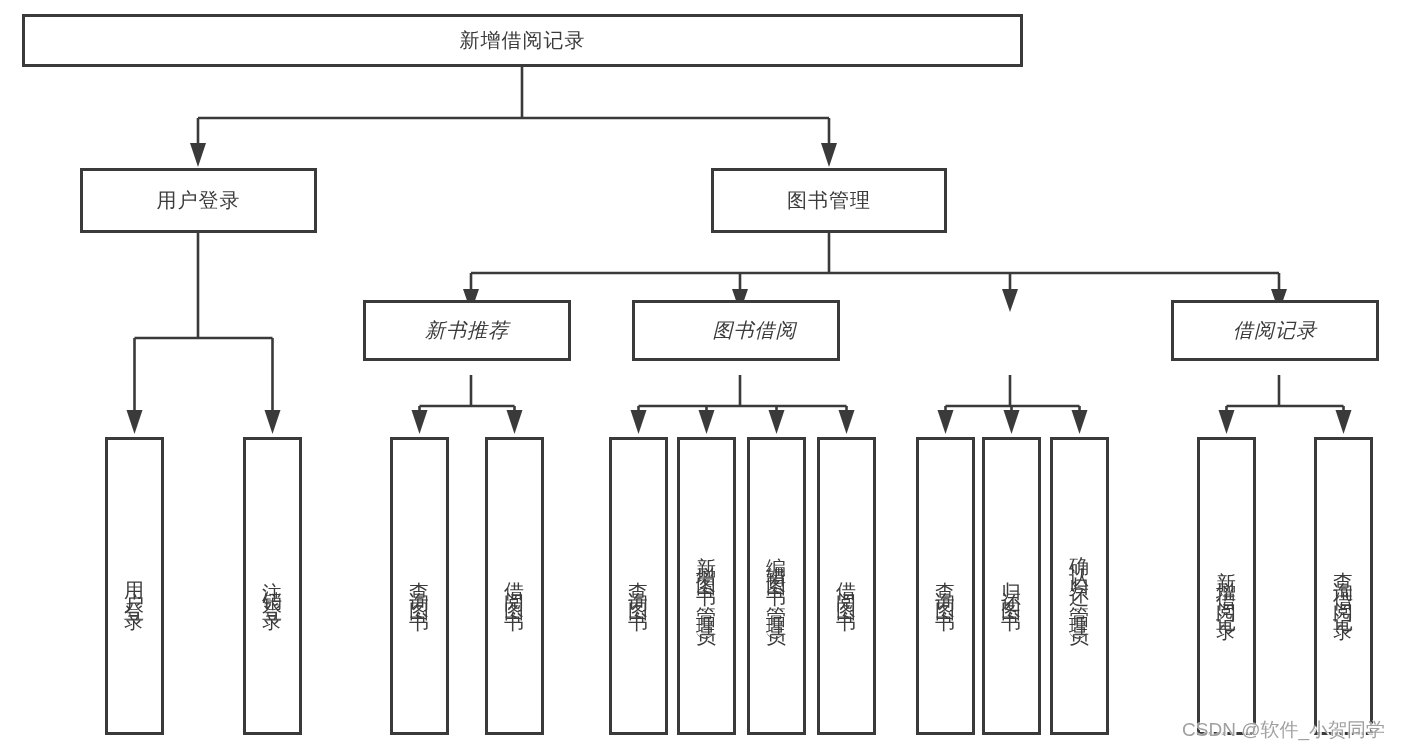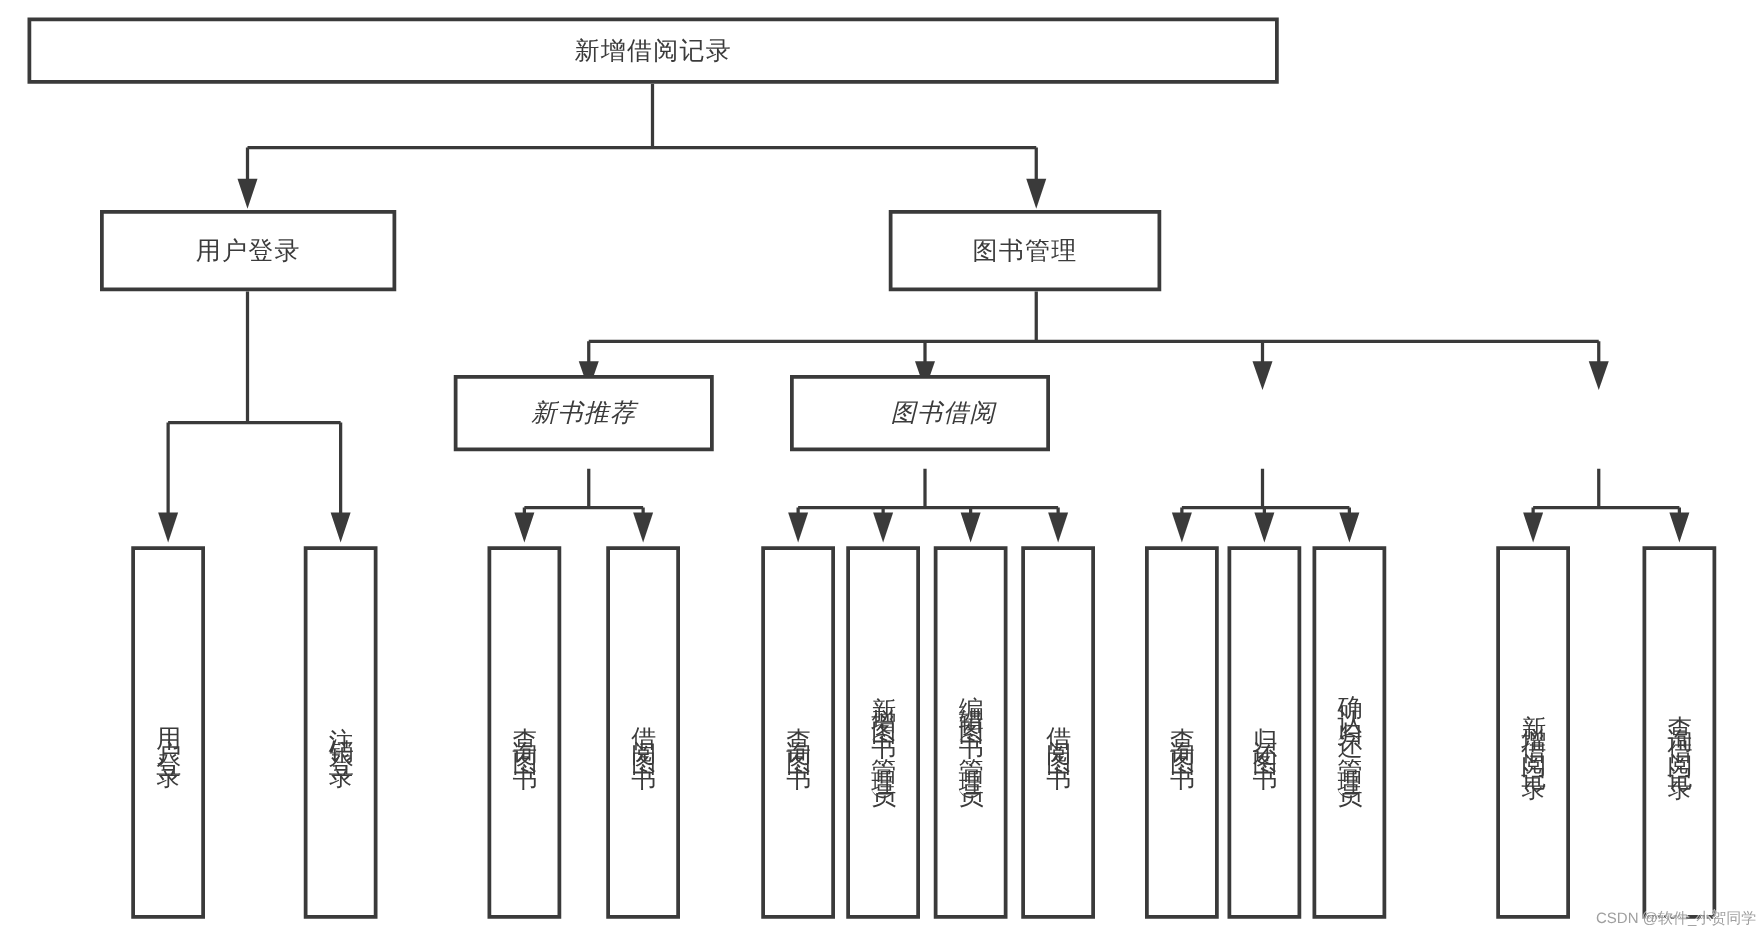--- a/index.html
+++ b/index.html
@@ -55,39 +55,39 @@
     writing-mode:vertical-rl;
     text-orientation:mixed;
     font-size:20px;
     line-height:1;
     letter-spacing:10px;
     white-space:nowrap;
   }
   
   .b-root{left:22px;top:14px;width:1001px;height:53px;}
   .b-user-login{left:80px;top:168px;width:237px;height:65px;}
-  .b-book-mgmt{left:711px;top:168px;width:218px;height:65px;}
+  .b-book-mgmt{left:711px;top:168px;width:236px;height:65px;}
   .b-l3{top:300px;width:208px;height:61px;font-style:italic;}
   .b-newrec{left:363px;}
   .b-borrow{left:632px;padding-left:37px;}
   .b-current{left:902px;}
   .b-records{left:1171px;}
   .b-leaf{top:437px;width:59px;height:298px;}
   .lf-1{left:105px;}  .lf-2{left:243px;}
   .lf-3{left:390px;}  .lf-4{left:485px;}
   .lf-5{left:609px;}  .lf-6{left:677px;}
   .lf-7{left:747px;}  .lf-8{left:817px;}
   .lf-9{left:916px;}  .lf-10{left:982px;}
   .lf-11{left:1050px;}
   .lf-12{left:1197px;} .lf-13{left:1314px;}
   .watermark{
     position:absolute;
-    right:0;
+    right:20px;
     bottom:4px;
-    font-size:12px;
+    font-size:19px;
     color:var(--color-watermark);
     text-shadow:1px 1px 0 #ffffff, 2px 2px 0 rgba(255,255,255,0.85), -1px -1px 0 rgba(255,255,255,0.6);
     z-index:5;
     white-space:nowrap;
     text-align:right;
   }
 </style>
 </head>
 <body>
 
@@ -133,20 +133,23 @@
   <div class="box h-box b-book-mgmt">
     <span>图书管理</span>
   </div>
 
   <div class="box h-box b-l3 b-newrec">
     <span>新书推荐</span>
   </div>
   <div class="box h-box b-l3 b-borrow">
     <span>图书借阅</span>
   </div>
+  <div class="box h-box b-l3 b-records">
+    <span>借阅记录</span>
+  </div>
 
   <div class="box v-box b-leaf lf-1">
     <span>用户登录</span>
   </div>
   <div class="box v-box b-leaf lf-2">
     <span>注销登录</span>
   </div>
 
   <div class="box v-box b-leaf lf-3">
     <span>查询图书</span>

